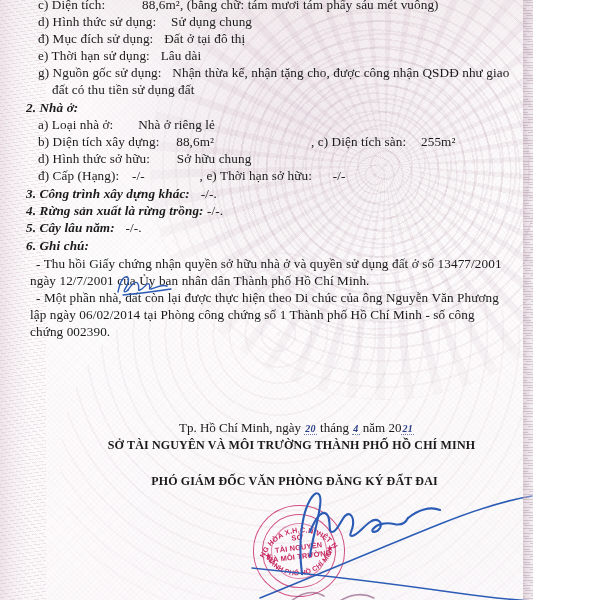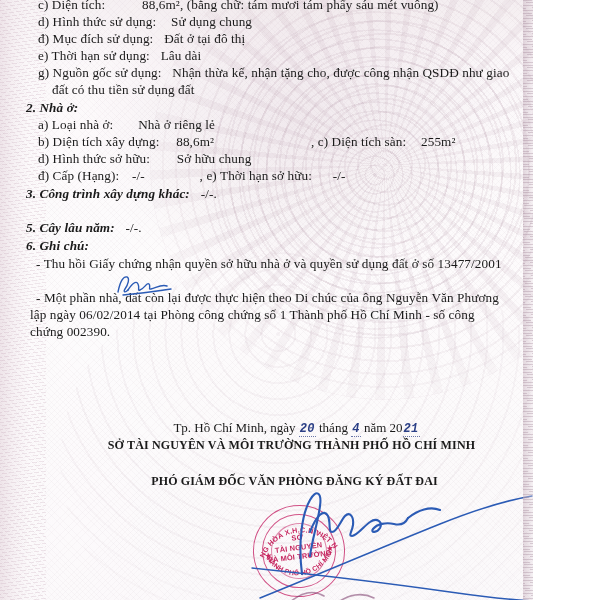--- a/index.html
+++ b/index.html
@@ -152,25 +152,25 @@
   .ft-date{ font-size:13px; }
   .ft-org{
     font-weight:bold;
     font-size:12px;
     letter-spacing:.15px;
     text-align:center;
   }
 
   
   .hand{
-    font-family:Liberation Mono, monospace;
+    font-family:Liberation Serif, serif;
     font-style:italic;
     font-weight:bold;
     color:#2b3f86;
-    font-size:12px;
+    font-size:10px;
     letter-spacing:.3px;
   }
   .hand-u{
     border-bottom:1px dotted rgba(43,63,134,.7);
     padding:0 1px;
   }
 
   
   #seal{
     position:absolute;
@@ -307,30 +307,35 @@
         <span style="display:inline-block;width:20px"></span>
         <span>Sở hữu chung</span>
       </div>
 
       <div class="ln" style="left:26px; top:185px;">
         <span class="it-b">3. Công trình xây dựng khác:</span>
         <span style="display:inline-block;width:4px"></span>
         <span>-/-.</span>
       </div>
 
+      <div class="ln" style="left:26px; top:202px;">
+        <span class="it-b">4. Rừng sản xuất là rừng trồng:</span>
+        <span>-/-.</span>
+      </div>
 
       <div class="ln" style="left:26px; top:219px;">
         <span class="it-b">5. Cây lâu năm:</span>
         <span style="display:inline-block;width:4px"></span>
         <span>-/-.</span>
       </div>
 
       <div class="ln it-b" style="left:26px; top:237px;">6. Ghi chú:</div>
 
       <div class="ln" style="left:36px; top:255px;">- Thu hồi Giấy chứng nhận quyền sở hữu nhà ở và quyền sử dụng đất ở số 13477/2001</div>
+      <div class="ln" style="left:30px; top:272px;">ngày 12/7/2001 của Ủy ban nhân dân Thành phố Hồ Chí Minh.</div>
       <div class="ln" style="left:36px; top:289px;">- Một phần nhà, đất còn lại được thực hiện theo Di chúc của ông Nguyễn Văn Phương</div>
       <div class="ln" style="left:30px; top:306px;">lập ngày 06/02/2014 tại Phòng công chứng số 1 Thành phố Hồ Chí Minh - số công</div>
       <div class="ln" style="left:30px; top:323px;">chứng 002390.</div>
 
       <div class="ft ft-date" style="left:0; top:419px; width:533px; text-indent:60px;">
         <span>Tp. Hồ Chí Minh, ngày</span>
         <span class="hand hand-u">20</span>
         <span>tháng</span>
         <span class="hand hand-u">4</span>
         <span>năm 20</span><span class="hand hand-u">21</span>

